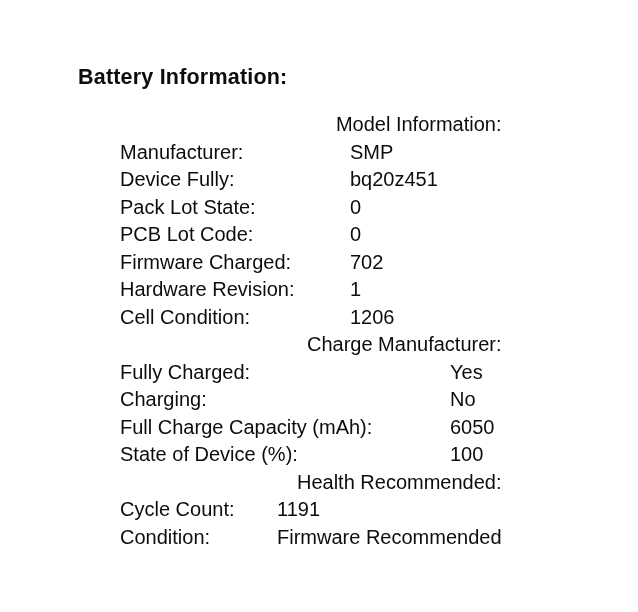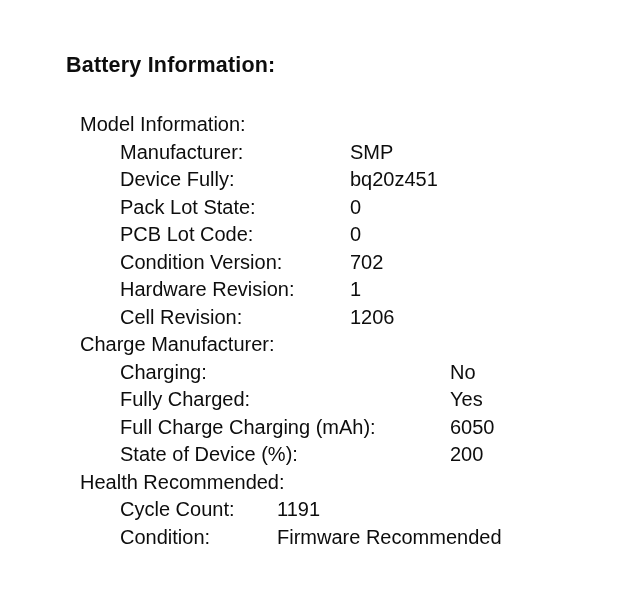--- a/index.html
+++ b/index.html
@@ -12,38 +12,39 @@
     background: #ffffff;
     font-family: "Liberation Sans", sans-serif;
     color: #0d0d0d;
     overflow: hidden;
     position: relative;
   }
   .title {
     position: absolute;
     left: 66px;
     top: 53px;
-    margin: 0;
+    margin: 12px;
     font-size: 21.5px;
     font-weight: 700;
     letter-spacing: 0.2px;
     color: #0d0d0d;
     white-space: nowrap;
   }
   .report {
     position: absolute;
     left: 80px;
     top: 111px;
     font-size: 20px;
     line-height: 27.5px;
     white-space: nowrap;
   }
   .section-title {
     font-size: 20px;
     font-weight: 400;
+    text-align: right;
   }
   .row {
     display: flex;
     padding-left: 40px; 
   }
   .row .label {
     flex: 0 0 auto;
   }
   .row .value {
     flex: 0 0 auto;
@@ -75,51 +76,51 @@
       </div>
       <div class="row">
         <span class="label">Pack Lot State:</span>
         <span class="value">0</span>
       </div>
       <div class="row">
         <span class="label">PCB Lot Code:</span>
         <span class="value">0</span>
       </div>
       <div class="row">
-        <span class="label">Condition Version:</span>
+        <span class="label">Firmware Charged:</span>
         <span class="value">702</span>
       </div>
       <div class="row">
         <span class="label">Hardware Revision:</span>
         <span class="value">1</span>
       </div>
       <div class="row">
-        <span class="label">Cell Revision:</span>
+        <span class="label">Cell Condition:</span>
         <span class="value">1206</span>
       </div>
     </div>
 
     <div class="section section-charge">
       <div class="section-title">Charge Manufacturer:</div>
 
       <div class="row">
+        <span class="label">Fully Charged:</span>
+        <span class="value">Yes</span>
+      </div>
+      <div class="row">
         <span class="label">Charging:</span>
         <span class="value">No</span>
       </div>
       <div class="row">
-        <span class="label">Fully Charged:</span>
-        <span class="value">Yes</span>
-      </div>
-      <div class="row">
-        <span class="label">Full Charge Charging (mAh):</span>
+        <span class="label">Full Charge Capacity (mAh):</span>
         <span class="value">6050</span>
       </div>
       <div class="row">
         <span class="label">State of Device (%):</span>
-        <span class="value">200</span>
+        <span class="value">100</span>
       </div>
     </div>
 
     <div class="section section-health">
       <div class="section-title">Health Recommended:</div>
 
       <div class="row">
         <span class="label">Cycle Count:</span>
         <span class="value">1191</span>
       </div>

